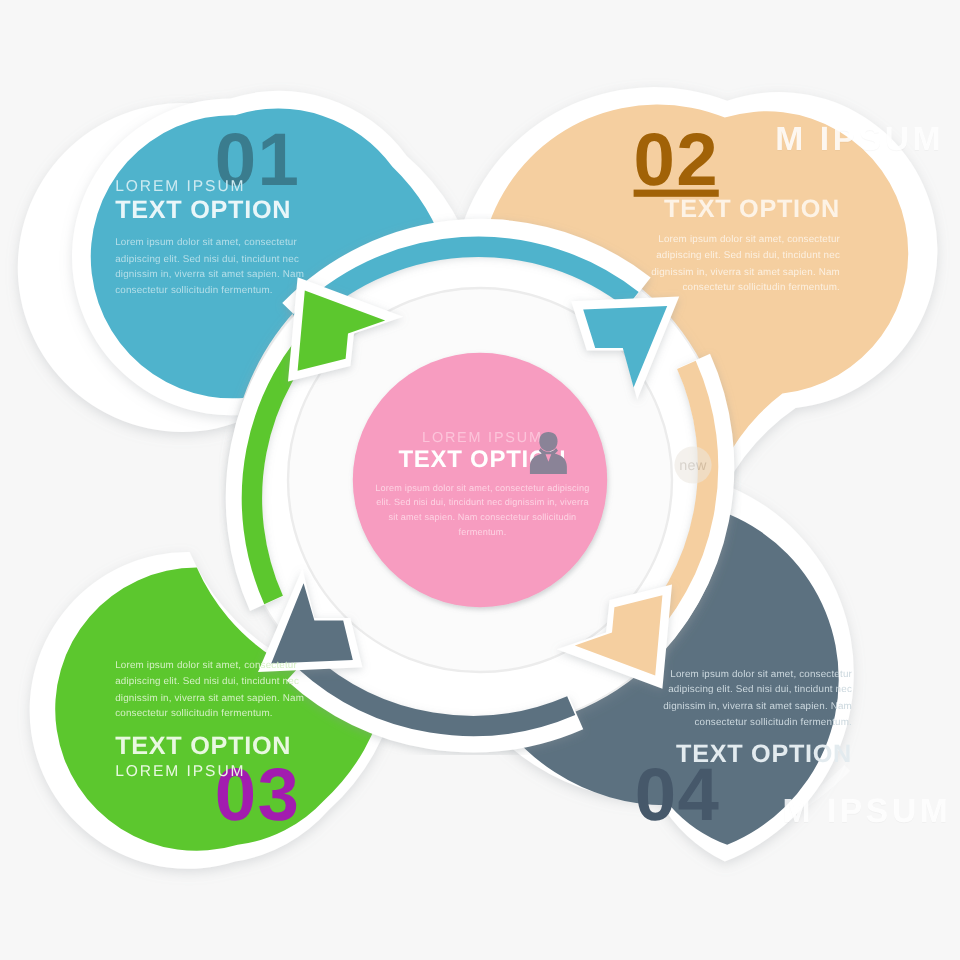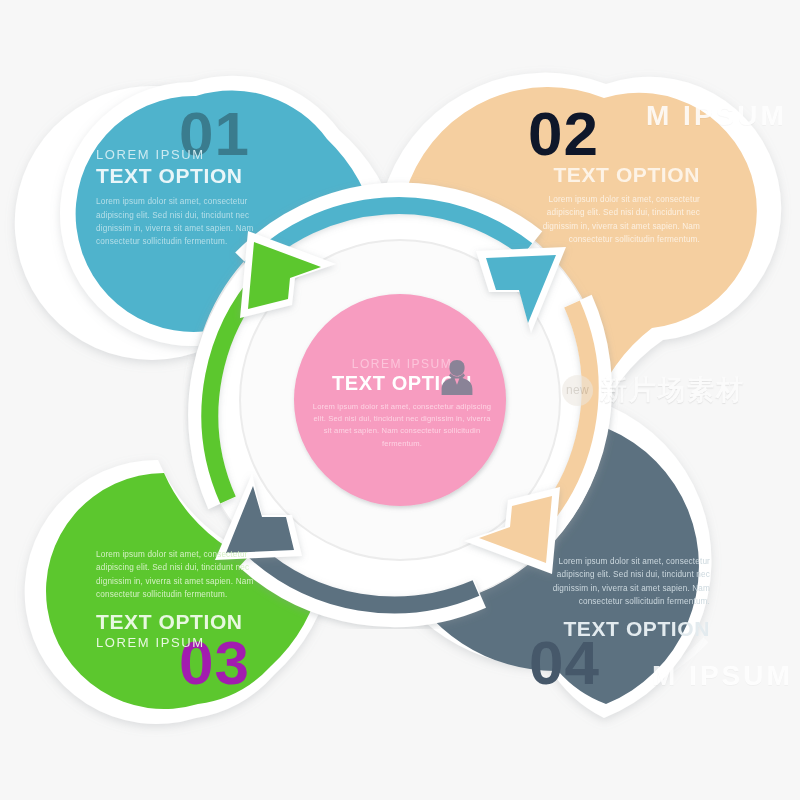--- a/index.html
+++ b/index.html
@@ -53,21 +53,21 @@
   #blkC{left:312px;top:358px;width:180px;text-align:center;}
   #blkC .kicker{color:#fcc4da;font-size:12px;letter-spacing:1.5px;}
   #blkC .headline{color:#ffffff;font-size:20px;margin-top:1px;}
   #blkC .body{color:#fdd3e3;margin-top:6px;font-size:7.6px;line-height:1.6;}
 
   .numlabel{
     position:absolute;font-weight:700;font-size:62px;
     letter-spacing:1px;line-height:1;
   }
   #num01{left:179px;top:103px;color:#3a7c8e;}
-  #num02{left:528px;top:103px;color:#0f172a;}
+  #num02{left:528px;top:103px;color:#a16207;text-decoration:underline;}
   #num03{left:179px;top:632px;color:#a21caf;}
   #num04{left:529px;top:632px;color:#46586a;}
 
   
   #avatar{position:absolute;left:440px;top:357px;width:34px;height:38px;}
 
   
   #wm{
     position:absolute;left:562px;top:372px;
     display:flex;align-items:center;gap:7px;
@@ -279,19 +279,18 @@
   </div>
 
   <svg id="avatar" viewBox="0 0 34 38">
     <path d="M17 3c5 0 7.6 3.2 7.6 7.8 0 4.4-2.6 8.2-7.6 8.2s-7.6-3.8-7.6-8.2C9.4 6.2 12 3 17 3z" fill="#8a8397"></path>
     <path d="M17 19.5c-3 0-5.2-1.4-6.4-3.2L9 18.6l2.4 2.4-3.6 1.4C4 23.8 1.6 27.4 1.6 32v6h30.8v-6c0-4.6-2.4-8.2-6.2-9.6l-3.6-1.4 2.4-2.4-1.6-2.3c-1.2 1.8-3.4 3.2-6.4 3.2z" fill="#8a8397"></path>
     <path d="M14.6 21.6h4.8l-2.4 6.2z" fill="#f79cc0"></path>
   </svg>
 
   <div id="wm">
     <div class="wmlogo">new</div>
-    <div class="wmtext">新片场素材</div>
   </div>
 
   <div class="ghost" id="ghost-tr">M IPSUM</div>
   <div class="ghost" id="ghost-br">M IPSUM</div>
 
 </div>
 
 </body></html>

